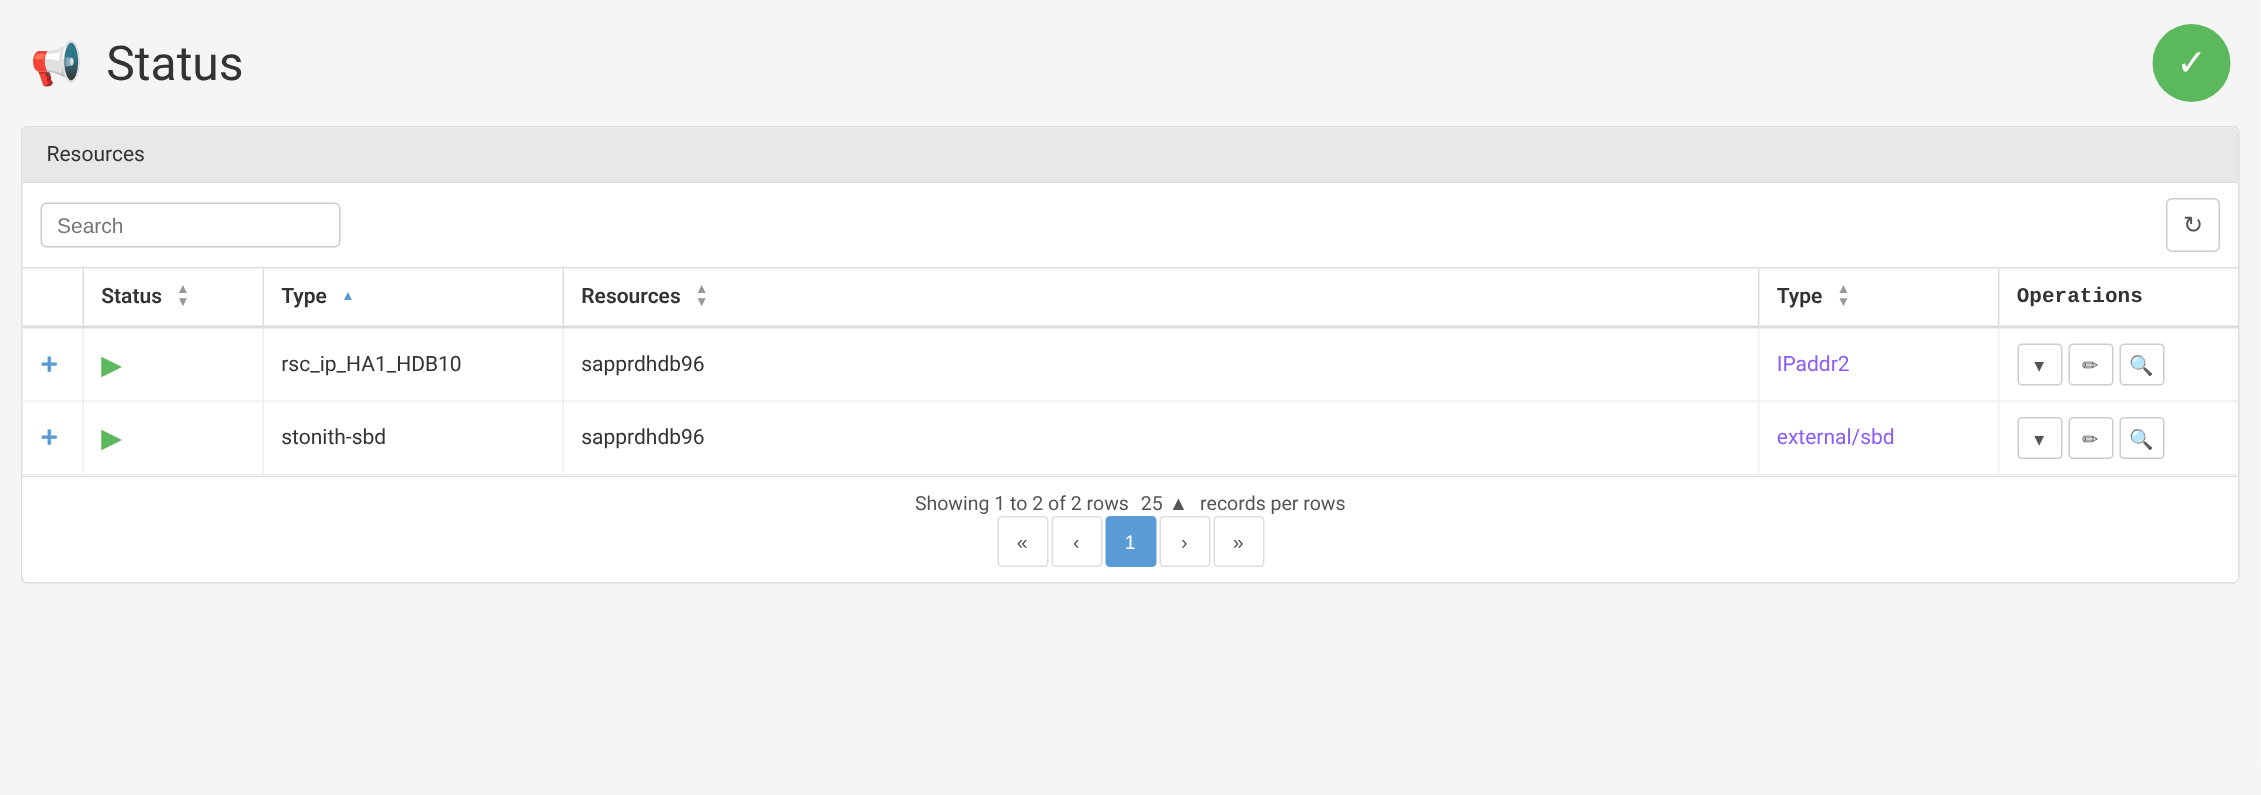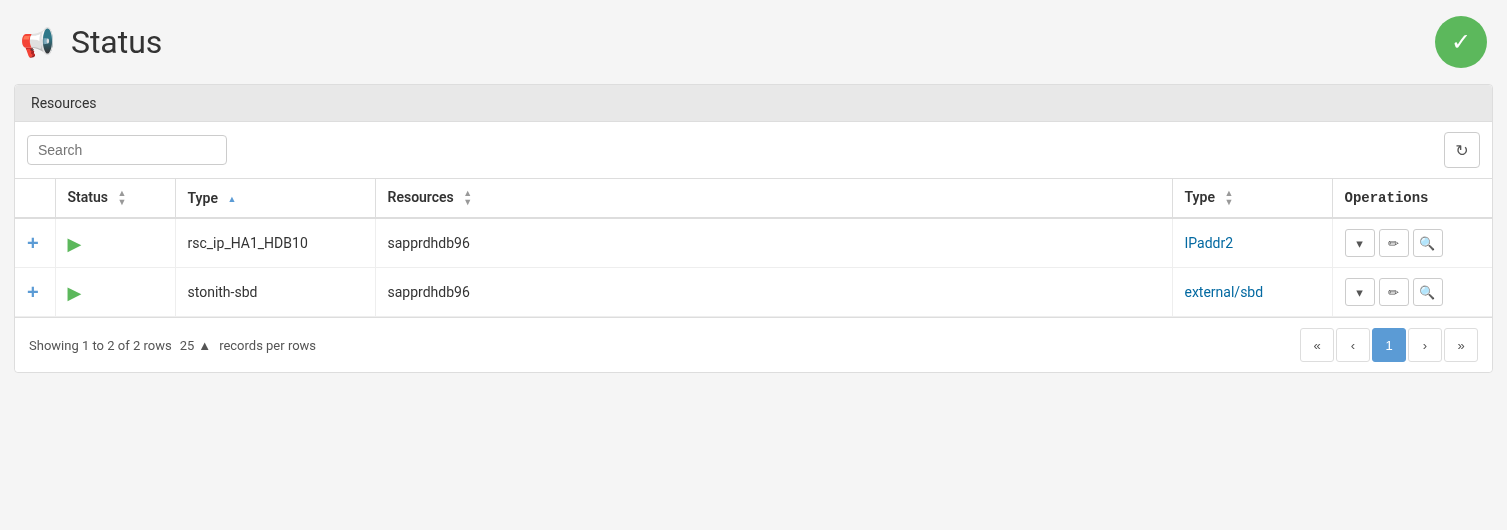--- a/index.html
+++ b/index.html
@@ -134,21 +134,21 @@
       cursor: pointer;
       background: none;
       border: none;
       line-height: 1;
     }
     .play-icon {
       color: #5cb85c;
       font-size: 18px;
     }
     .type-link {
-      color: #0369a1;
+      color: #8b5cf6;
       text-decoration: none;
       cursor: pointer;
     }
     .ops-group {
       display: flex;
       gap: 4px;
     }
     .op-btn {
       border: 1px solid #ccc;
       background: white;
@@ -163,20 +163,21 @@
       color: #555;
     }
     .footer {
       display: flex;
       align-items: center;
       justify-content: space-between;
       padding: 10px 14px;
       border-top: 1px solid #ddd;
       background: white;
       border-radius: 0 0 4px 4px;
+      flex-direction: column;
     }
     .footer-left {
       display: flex;
       align-items: center;
       gap: 8px;
       color: #555;
       font-size: 13px;
     }
     .per-page-select {
       display: inline-flex;

